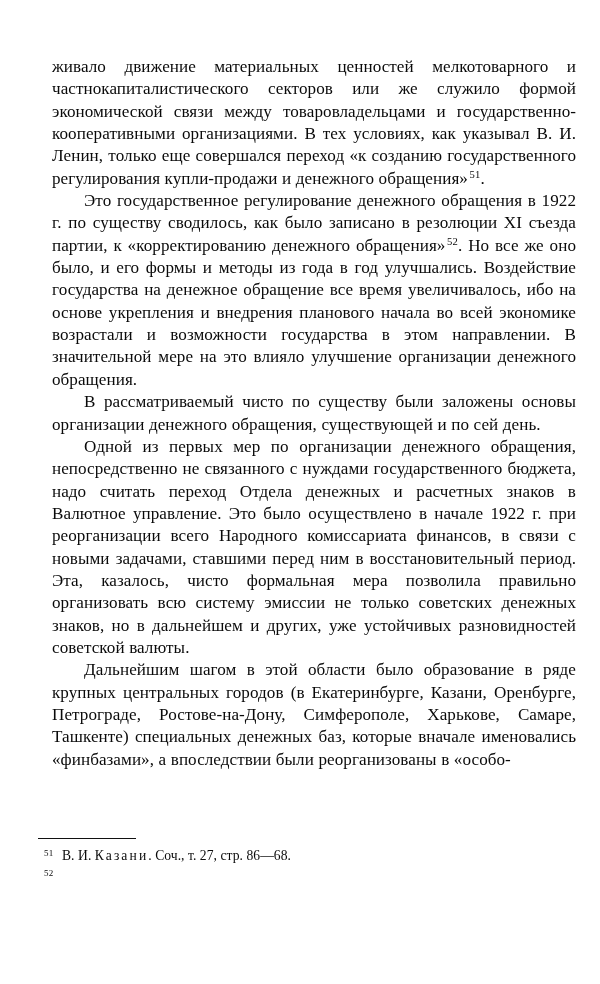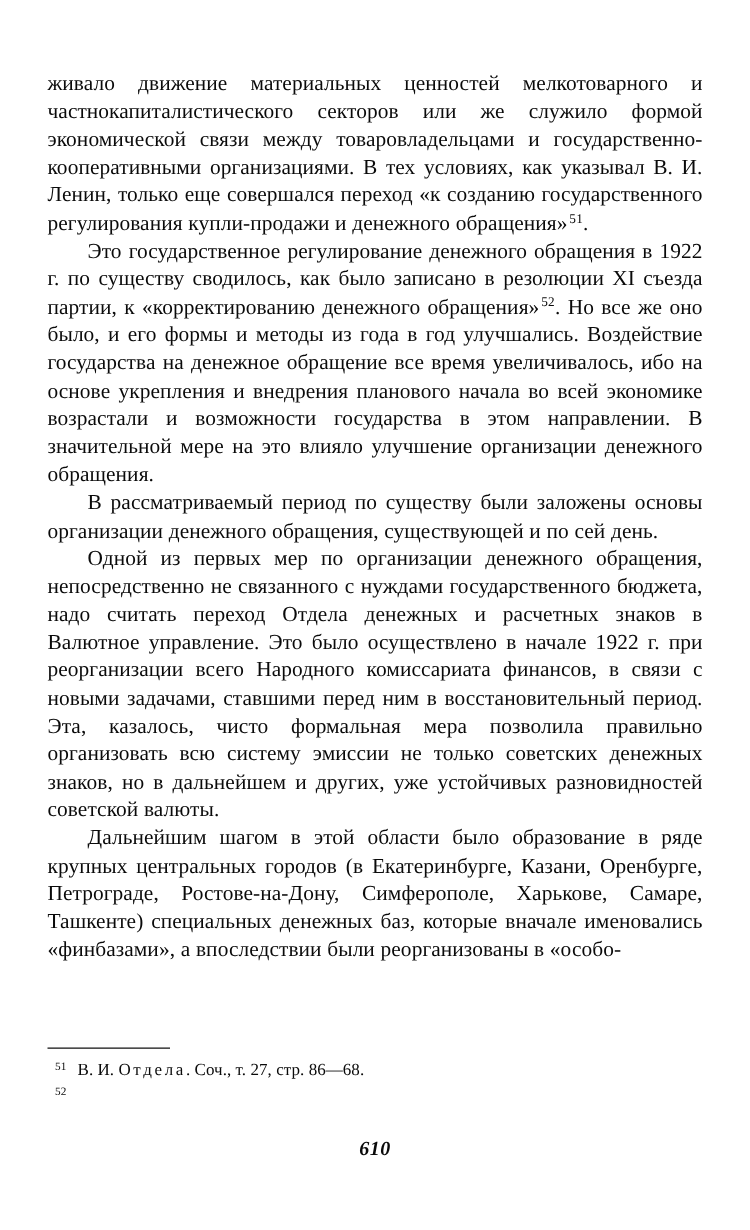--- a/index.html
+++ b/index.html
@@ -11,21 +11,21 @@
     position: relative;
     width: 600px;
     height: 984px;
     background: #ffffff;
     overflow: hidden;
     font-family: "Liberation Serif", "DejaVu Serif", serif;
     color: #0a0a0a;
   }
   .text-column {
     position: absolute;
-    left: 38px;
+    left: 52px;
     top: 56px;
     width: 524px;
   }
   p.para {
     margin: 0;
     text-align: justify;
     text-justify: inter-word;
     font-size: 17.1px;
     line-height: 22.35px;
     text-indent: 32px;
@@ -97,31 +97,30 @@
 <body>
 
 <div class="page">
 
   <div class="text-column">
 
     <p class="para first"><span>живало движение материальных ценностей мелкотоварного и частнокапиталистического секторов или же служило формой экономической связи между товаровладельцами и государственно-кооперативными организациями. В тех условиях, как указывал В. И. Ленин, только еще совершался переход «к созданию государственного регулирования купли-продажи и денежного обращения»</span><sup class="fn-ref">51</sup><span>.</span></p>
 
     <p class="para"><span>Это государственное регулирование денежного обращения в 1922 г. по существу сводилось, как было записано в резолюции XI съезда партии, к «корректированию денежного обращения»</span><sup class="fn-ref">52</sup><span>. Но все же оно было, и его формы и методы из года в год улучшались. Воздействие государства на денежное обращение все время увеличивалось, ибо на основе укрепления и внедрения планового начала во всей экономике возрастали и возможности государства в этом направлении. В значительной мере на это влияло улучшение организации денежного обращения.</span></p>
 
-    <p class="para">В рассматриваемый период по существу были заложены основы организации денежного обращения, существующей и по сей день.</p>
+    <p class="para">В рассматриваемый чисто по существу были заложены основы организации денежного обращения, существующей и по сей день.</p>
 
     <p class="para">Одной из первых мер по организации денежного обращения, непосредственно не связанного с нуждами государственного бюджета, надо считать переход Отдела денежных и расчетных знаков в Валютное управление. Это было осуществлено в начале 1922 г. при реорганизации всего Народного комиссариата финансов, в связи с новыми задачами, ставшими перед ним в восстановительный период. Эта, казалось, чисто формальная мера позволила правильно организовать всю систему эмиссии не только советских денежных знаков, но в дальнейшем и других, уже устойчивых разновидностей советской валюты.</p>
 
     <p class="para">Дальнейшим шагом в этой области было образование в ряде крупных центральных городов (в Екатеринбурге, Казани, Оренбурге, Петрограде, Ростове-на-Дону, Симферополе, Харькове, Самаре, Ташкенте) специальных денежных баз, которые вначале именовались «финбазами», а впоследствии были реорганизованы в «особо-</p>
 
   </div>
 
   <div class="footnote-area">
     <div class="fn-rule"></div>
     <ul class="footnotes">
-      <li class="fn-item"><span class="fn-num">51</span><span>В. И. </span><span class="sp-name">Отдела</span><span>. Соч., т. 27, стр. 86—68.</span></li>
+      <li class="fn-item"><span class="fn-num">51</span><span>В. И. </span><span class="sp-name">Казани</span><span>. Соч., т. 27, стр. 86—68.</span></li>
       <li class="fn-item"><span class="fn-num">52</span><span></span><span class="sp-name"></span></li>
     </ul>
   </div>
 
-  <div class="page-number">610</div>
 
 </div>
 
 </body></html>

